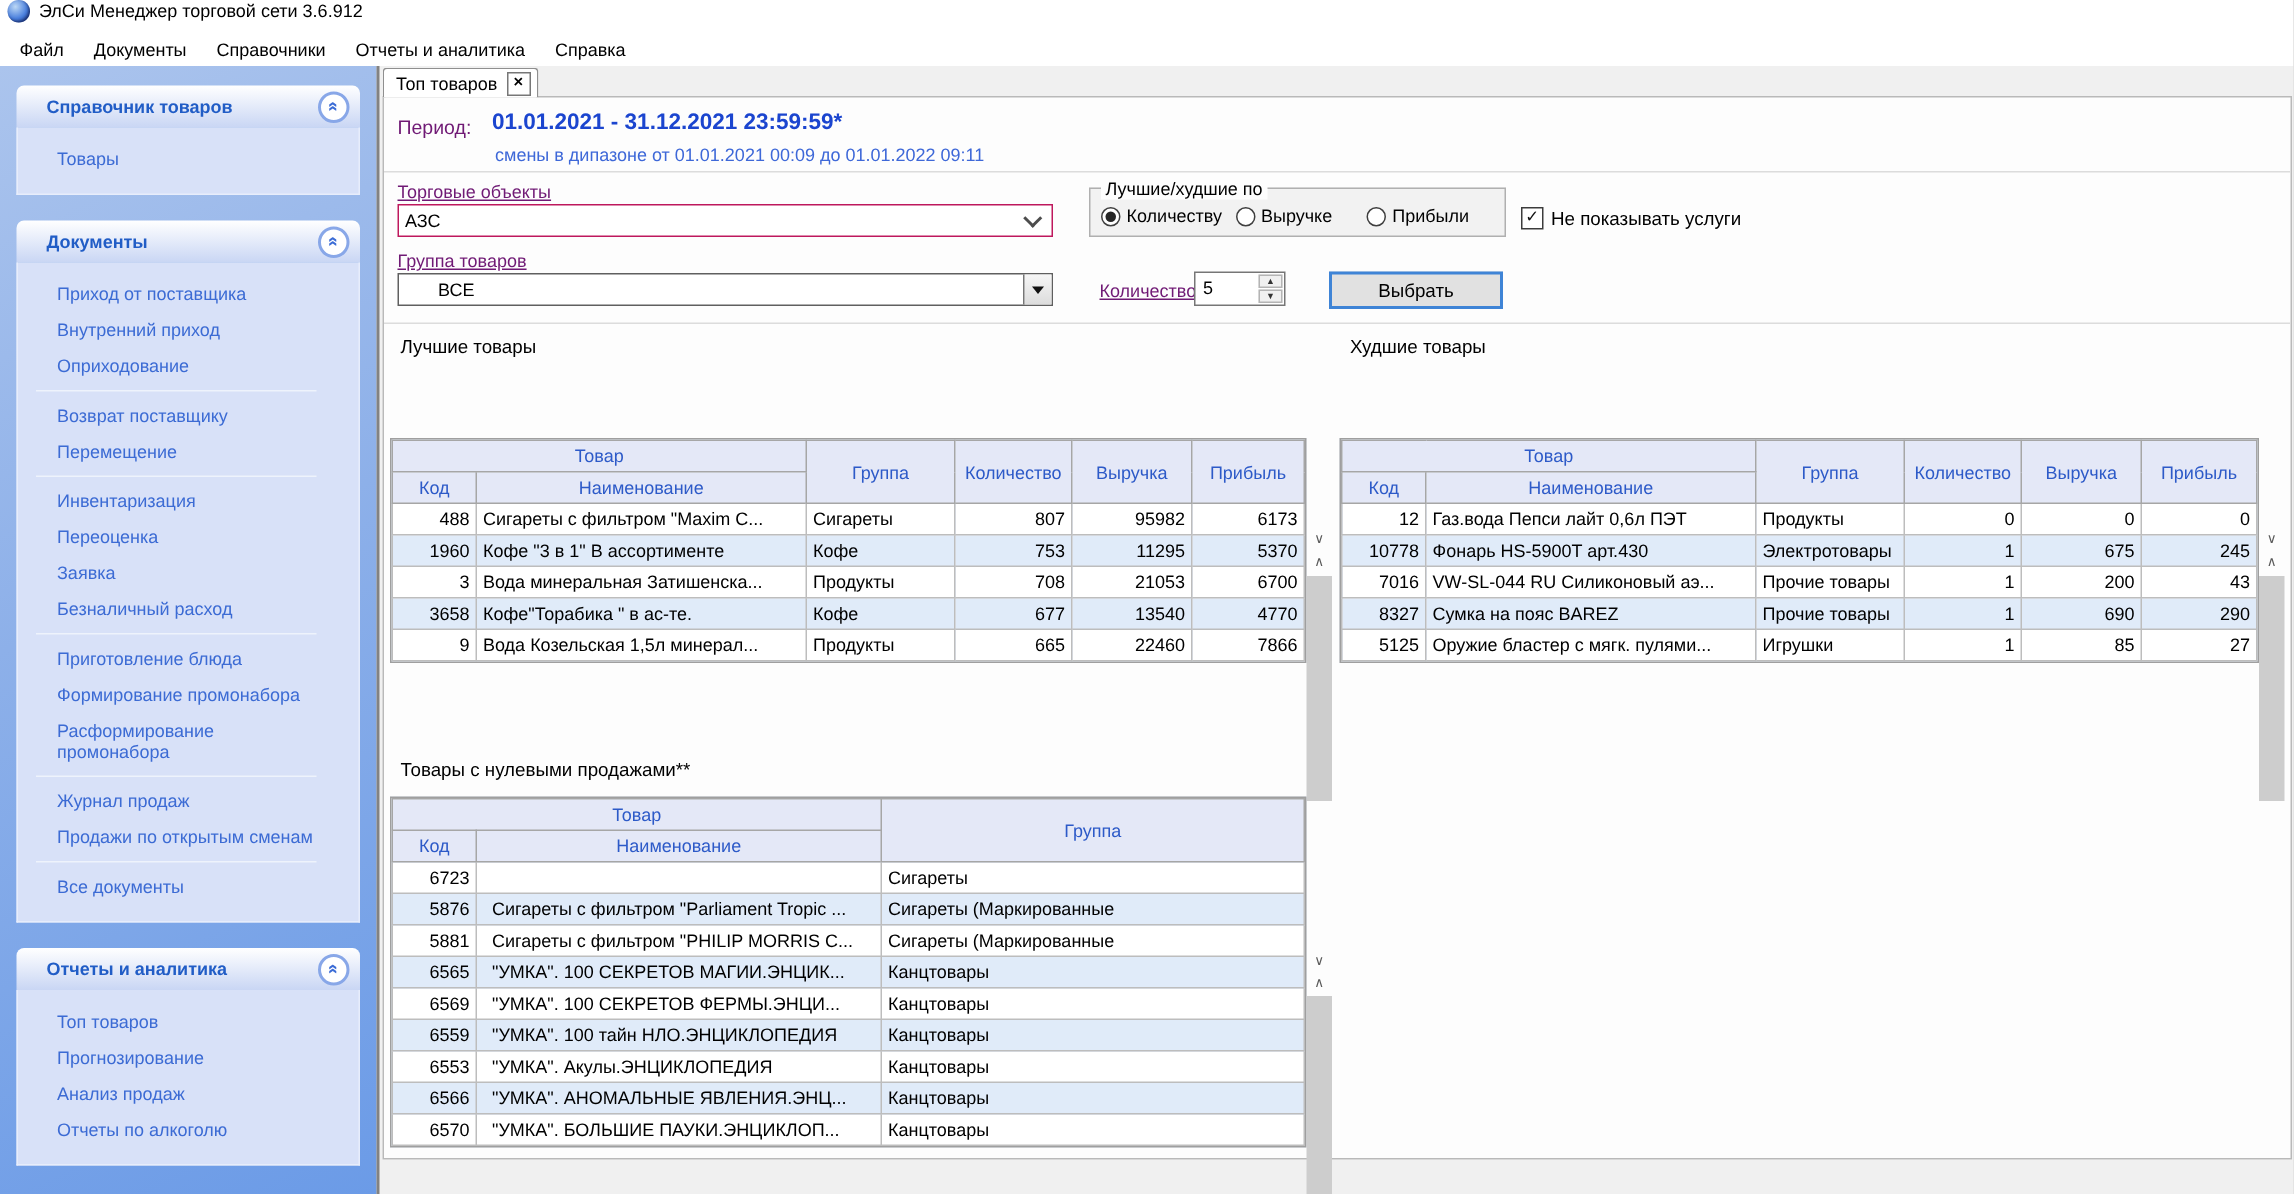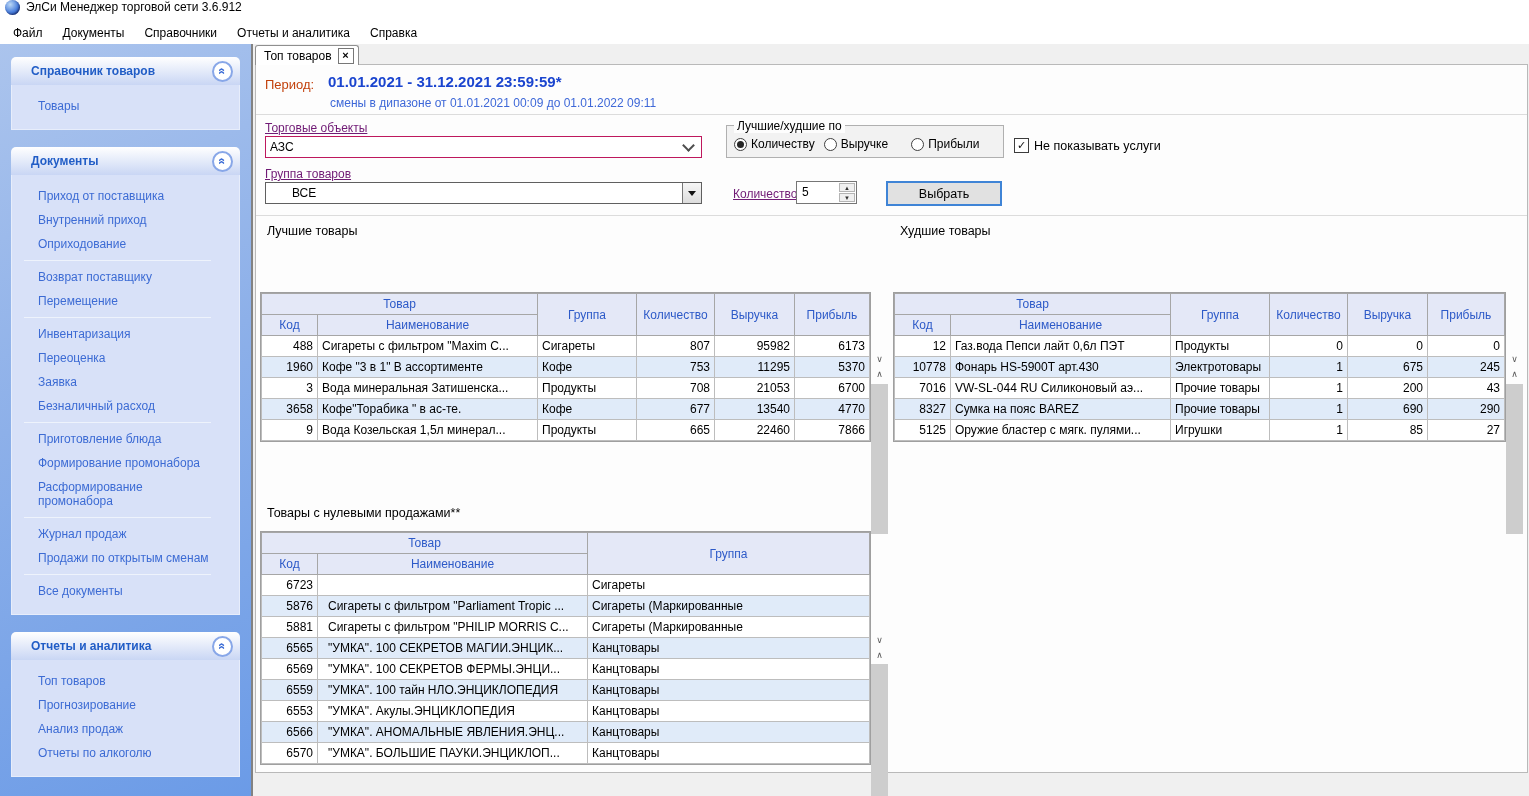--- a/index.html
+++ b/index.html
@@ -32,21 +32,21 @@
   
   .tabstrip{height:20px;padding-left:2px;display:flex;align-items:flex-end;}
   .tab{background:#fff;border:1px solid #8f8f8f;border-bottom:none;border-radius:3px 3px 0 0;height:19px;
     display:flex;align-items:center;gap:6px;padding:0 4px 0 8px;font-size:12px;margin-bottom:-1px;position:relative;z-index:2;}
   .tab-close{width:14px;height:14px;border:1px solid #777;background:#fff;font-size:11px;line-height:12px;text-align:center;font-weight:bold;cursor:pointer;}
 
   
   .panel{position:absolute;left:2px;right:1px;top:20px;bottom:23px;background:#fdfdfd;border:1px solid #b9b9b9;box-sizing:border-box;}
   .abs{position:absolute;}
   .lbl{font-size:12px;color:#701a75;text-decoration:underline;}
-  .period-label{left:9px;top:12px;font-size:13px;color:#c2410c;}
+  .period-label{left:9px;top:12px;font-size:13px;color:#701a75;}
   .period-value{left:72px;top:8px;font-size:15px;font-weight:bold;color:#1b45cf;}
   .period-note{left:74px;top:31px;font-size:12px;color:#3e68d8;}
   .hsep{left:0;right:0;height:1px;background:#dcdcdc;}
 
   .combo{background:#fff;border:1px solid #be185d;display:flex;align-items:center;box-sizing:border-box;font-size:12px;}
   .combo-value{flex:1;padding-left:4px;white-space:nowrap;}
   .chev{width:7px;height:7px;border-left:2px solid #4d4d4d;border-bottom:2px solid #4d4d4d;transform:rotate(-45deg);margin:-3px 8px 0 0;}
   .combo-btn{width:18px;align-self:stretch;background:linear-gradient(#f6f6f6,#dcdcdc);border-left:1px solid #767676;display:flex;align-items:center;justify-content:center;}
   .tri-down{width:0;height:0;border-left:4px solid transparent;border-right:4px solid transparent;border-top:5px solid #111;}
 

